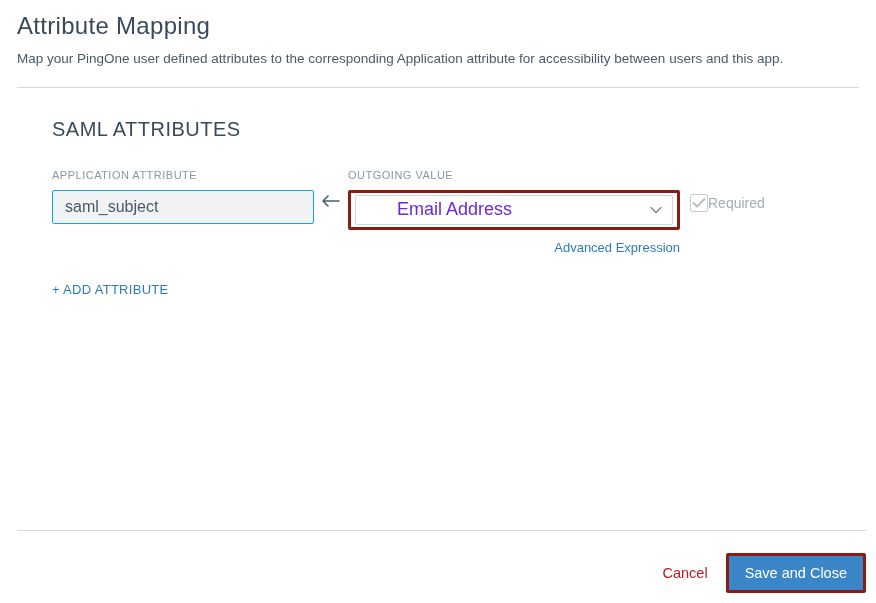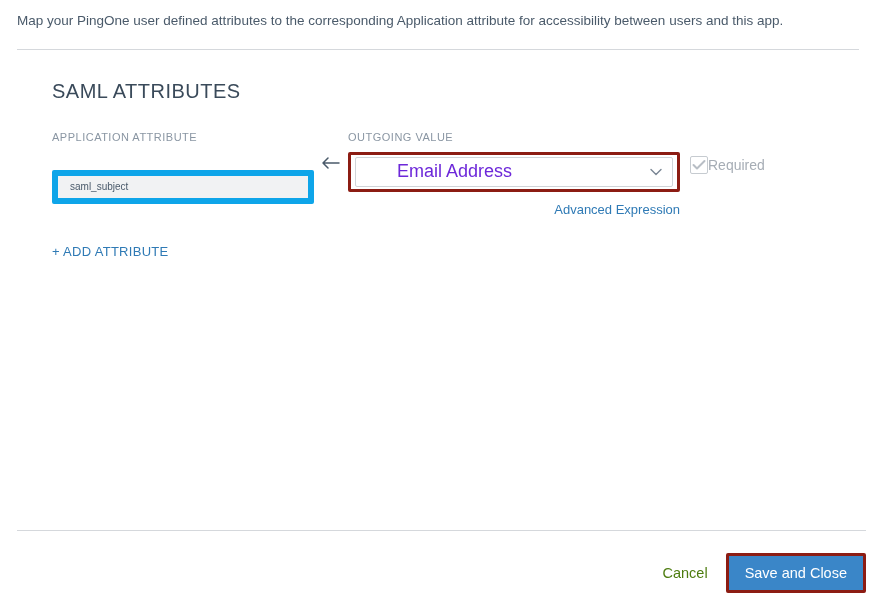--- a/index.html
+++ b/index.html
@@ -74,27 +74,26 @@
       font-size: 11px;
       color: #8a96a3;
       letter-spacing: 0.5px;
       margin-bottom: 9px;
       display: block;
     }
     .text-input {
       width: 100%;
       height: 34px;
       background: #f1f2f3;
-      border: 6px solid #0ea5e9;
+      border: 1px solid #0ea5e9;
       border-radius: 2px;
       padding: 0 12px;
-      font-size: 10px;
+      font-size: 16px;
       color: #4a5a6a;
       outline: none;
-      margin-top: 18px;
     }
     .select-wrap {
       position: relative;
       height: 40px;
       border: 3px solid #8c1c13;
       border-radius: 2px;
       background: #fff;
       display: flex;
       align-items: center;
       padding: 0 12px;
@@ -179,21 +178,21 @@
     }
     .footer-actions {
       display: flex;
       justify-content: flex-end;
       align-items: center;
       gap: 18px;
       padding-top: 22px;
       padding-right: 0;
     }
     .link-cancel {
-      color: #4d7c0f;
+      color: #b91c1c;
       font-size: 14.5px;
       text-decoration: none;
     }
     .save-wrap {
       border: 3px solid #8c1c13;
       border-radius: 2px;
       padding: 0;
     }
     .btn-save {
       background: #3a86c8;
@@ -203,20 +202,21 @@
       padding: 0 16px;
       font-size: 14.5px;
       border-radius: 0;
       cursor: pointer;
     }
   </style>
 </head>
 <body>
 
 <div class="container">
+  <h1 class="page-title">Attribute Mapping</h1>
   <p class="page-description">Map your PingOne user defined attributes to the corresponding Application attribute for accessibility between users and this app.</p>
   <hr class="divider-top">
 
   <div class="section">
     <h2 class="section-title">SAML ATTRIBUTES</h2>
 
     <div class="row">
       <div class="col-app">
         <label class="field-label">APPLICATION ATTRIBUTE</label>
         <input type="text" class="text-input" readonly="" value="saml_subject" style="">

